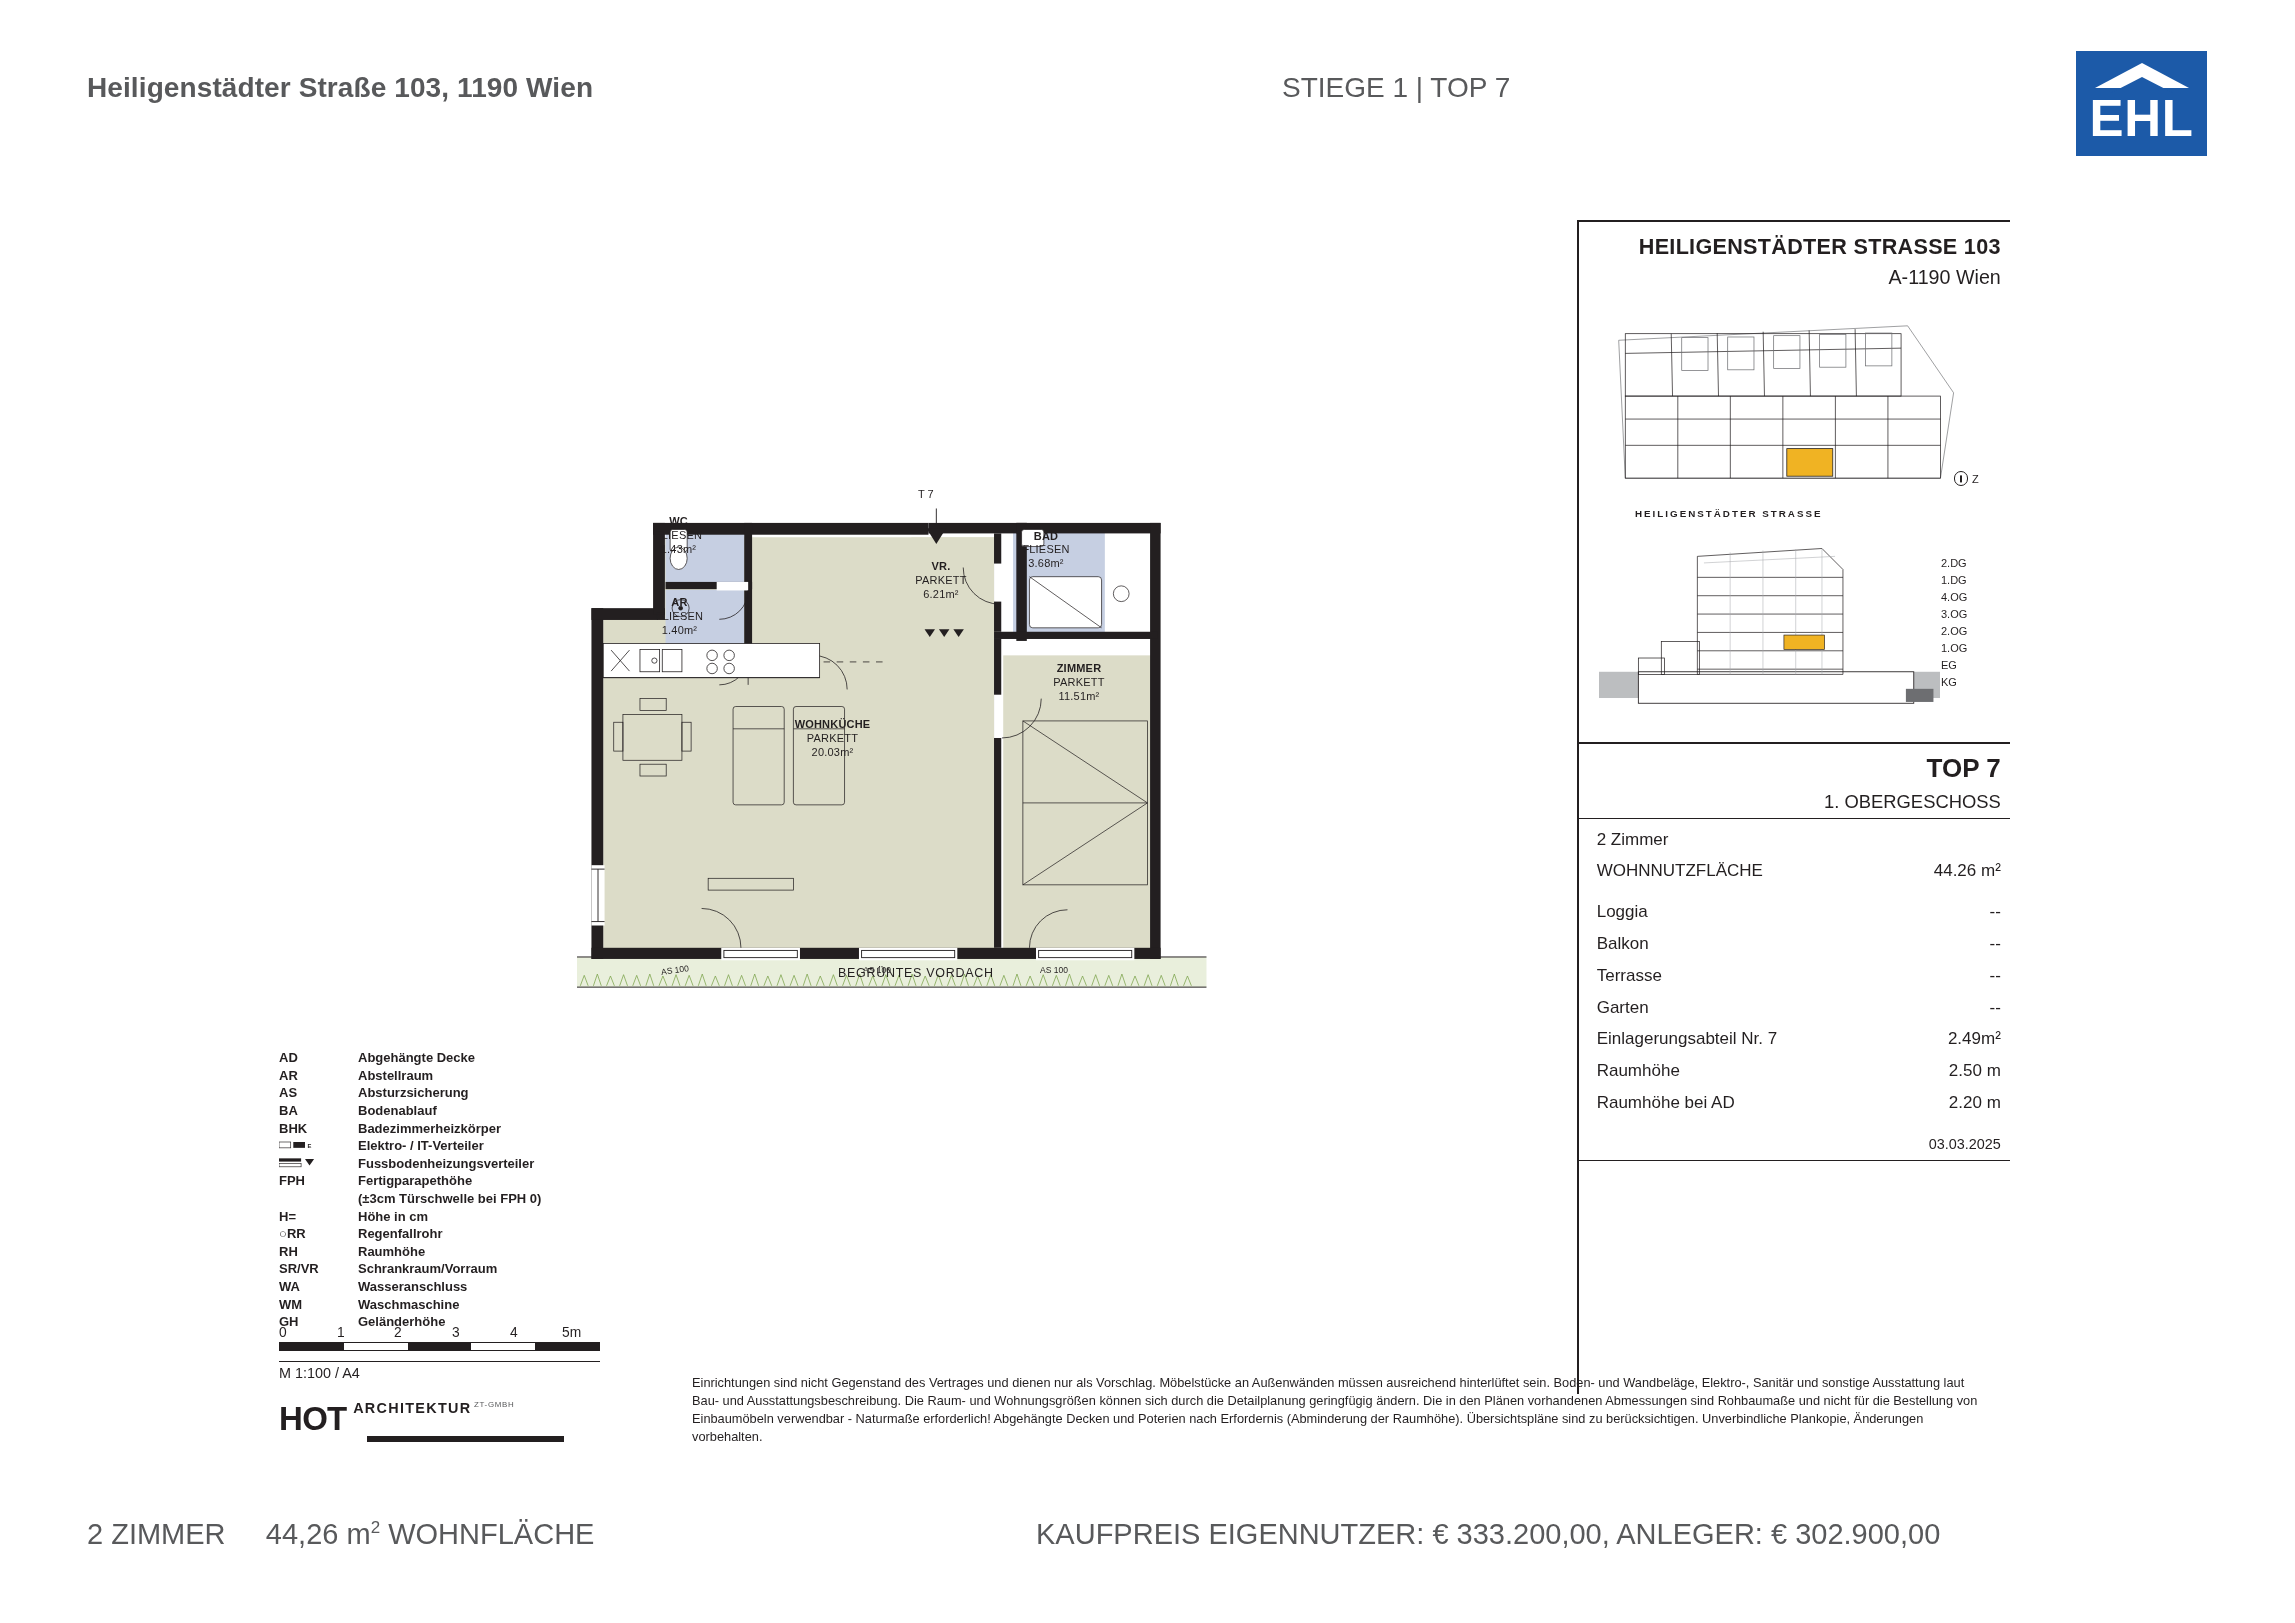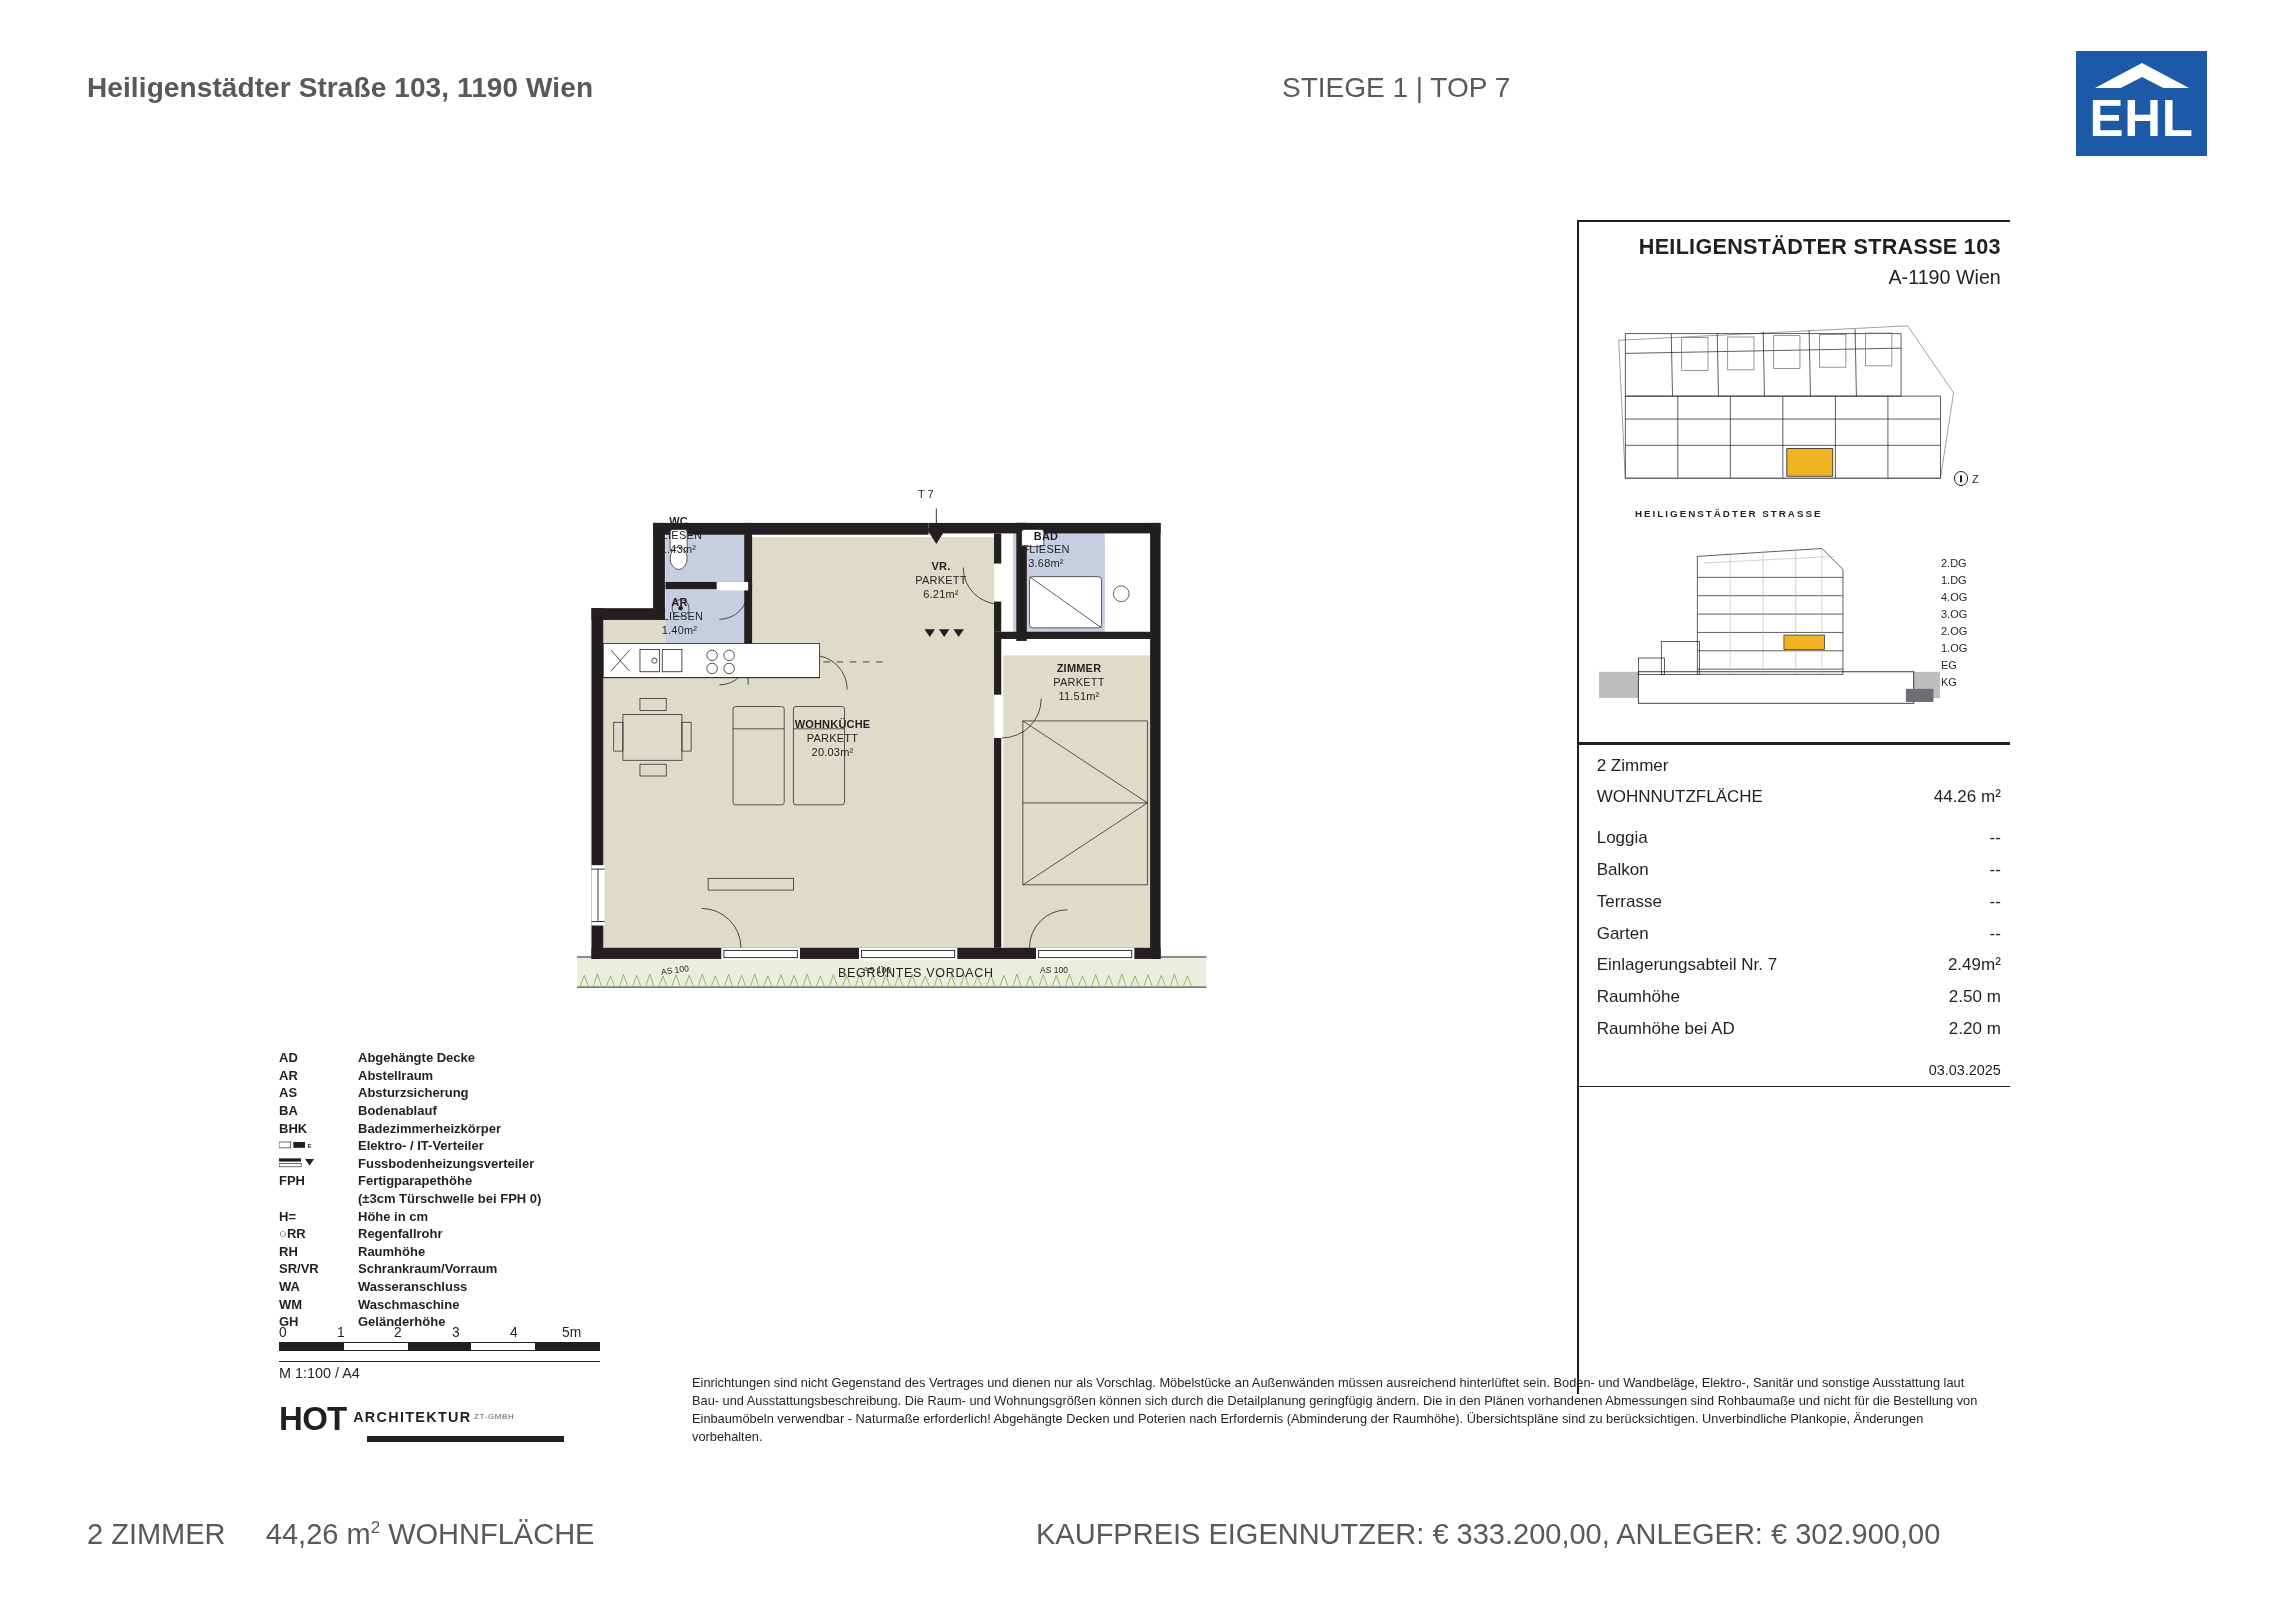--- a/index.html
+++ b/index.html
@@ -116,21 +116,21 @@
   .scalebar { position:absolute; left:279px; top:1325px; width:321px; }
   .scalebar .nums { position:relative; height:17px; font-size:13.8px; }
   .scalebar .nums span { position:absolute; top:0; }
   .scalebar .bar { height:9.2px; display:flex; border:1.3px solid #231f20; }
   .scalebar .bar div { flex:1; }
   .scalebar .bar div:nth-child(odd){ background:#231f20; }
   .scalebar .bar div:nth-child(even){ background:#ffffff; }
   .scale-txt { position:absolute; left:279px; top:1365px; font-size:14.4px; }
   .scale-rule { position:absolute; left:279px; top:1361px; width:321px; height:1.3px; background:#231f20; }
 
-  .hot-logo { position:absolute; left:279px; top:1400px; display:flex; align-items:center; }
+  .hot-logo { position:absolute; left:279px; top:1400px; display:flex; align-items:flex-start; }
   .hot-logo .hot { font-size:33px; font-weight:bold; letter-spacing:-0.7px; }
   .hot-logo .arch { font-size:14.4px; font-weight:bold; letter-spacing:1.3px; margin-left:6.6px; margin-bottom:3.9px; }
   .hot-logo .zt { font-size:7.9px; letter-spacing:0.7px; margin-left:2.6px; margin-bottom:5.2px; color:#58595b;}
   .hot-bar { position:absolute; left:367px; top:1436px; width:197px; height:5.9px; background:#231f20; }
 
   .disclaimer {
     position:absolute; left:692px; top:1374px; width:1299px;
     font-size:12.8px; line-height:1.42; color:#231f20;
   }
 
@@ -243,20 +243,24 @@
       <div>4.OG</div>
       <div>3.OG</div>
       <div>2.OG</div>
       <div>1.OG</div>
       <div>EG</div>
       <div>KG</div>
     </div>
   </div>
 
   <div class="panel-rule" style="margin-top:14.4px;"></div>
+  <div class="top-head">
+    <div class="top-title">TOP 7</div>
+    <div class="top-floor">1. OBERGESCHOSS</div>
+  </div>
   <div class="panel-rule" style="height:1.3px;"></div>
 
   <div class="kv">
     <div class="row" style="padding-top:10.5px;">
       <span>2 Zimmer</span>
         <span></span>
     </div>
     <div class="row">
       <span>WOHNNUTZFLÄCHE</span>
       <span>44.26 m²</span>

